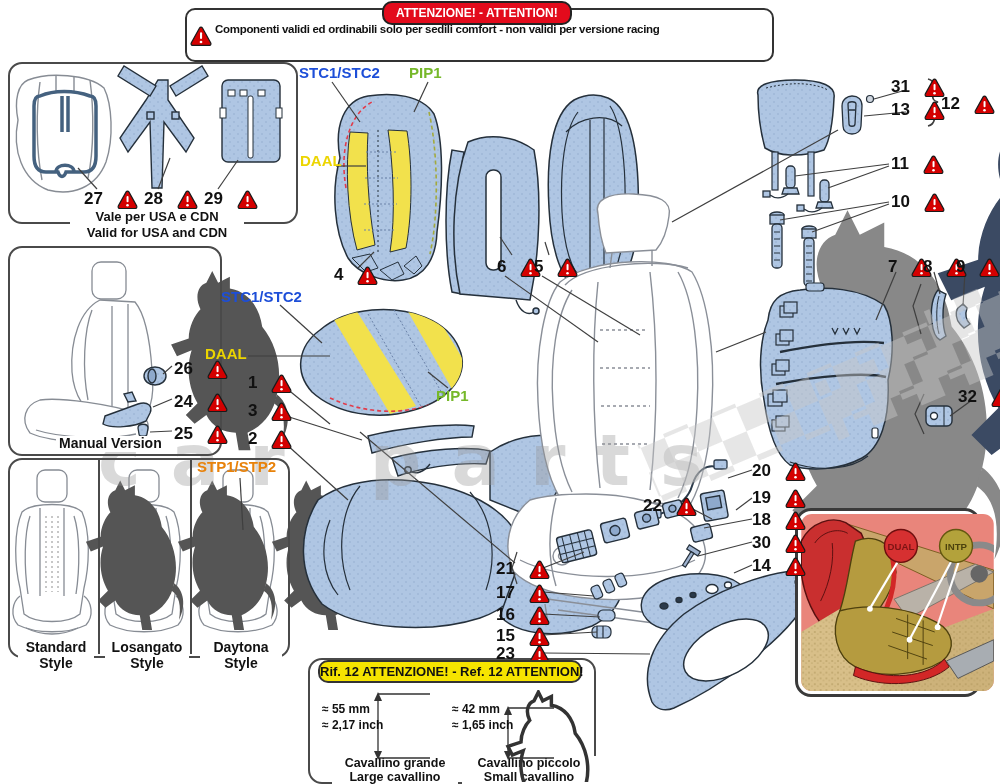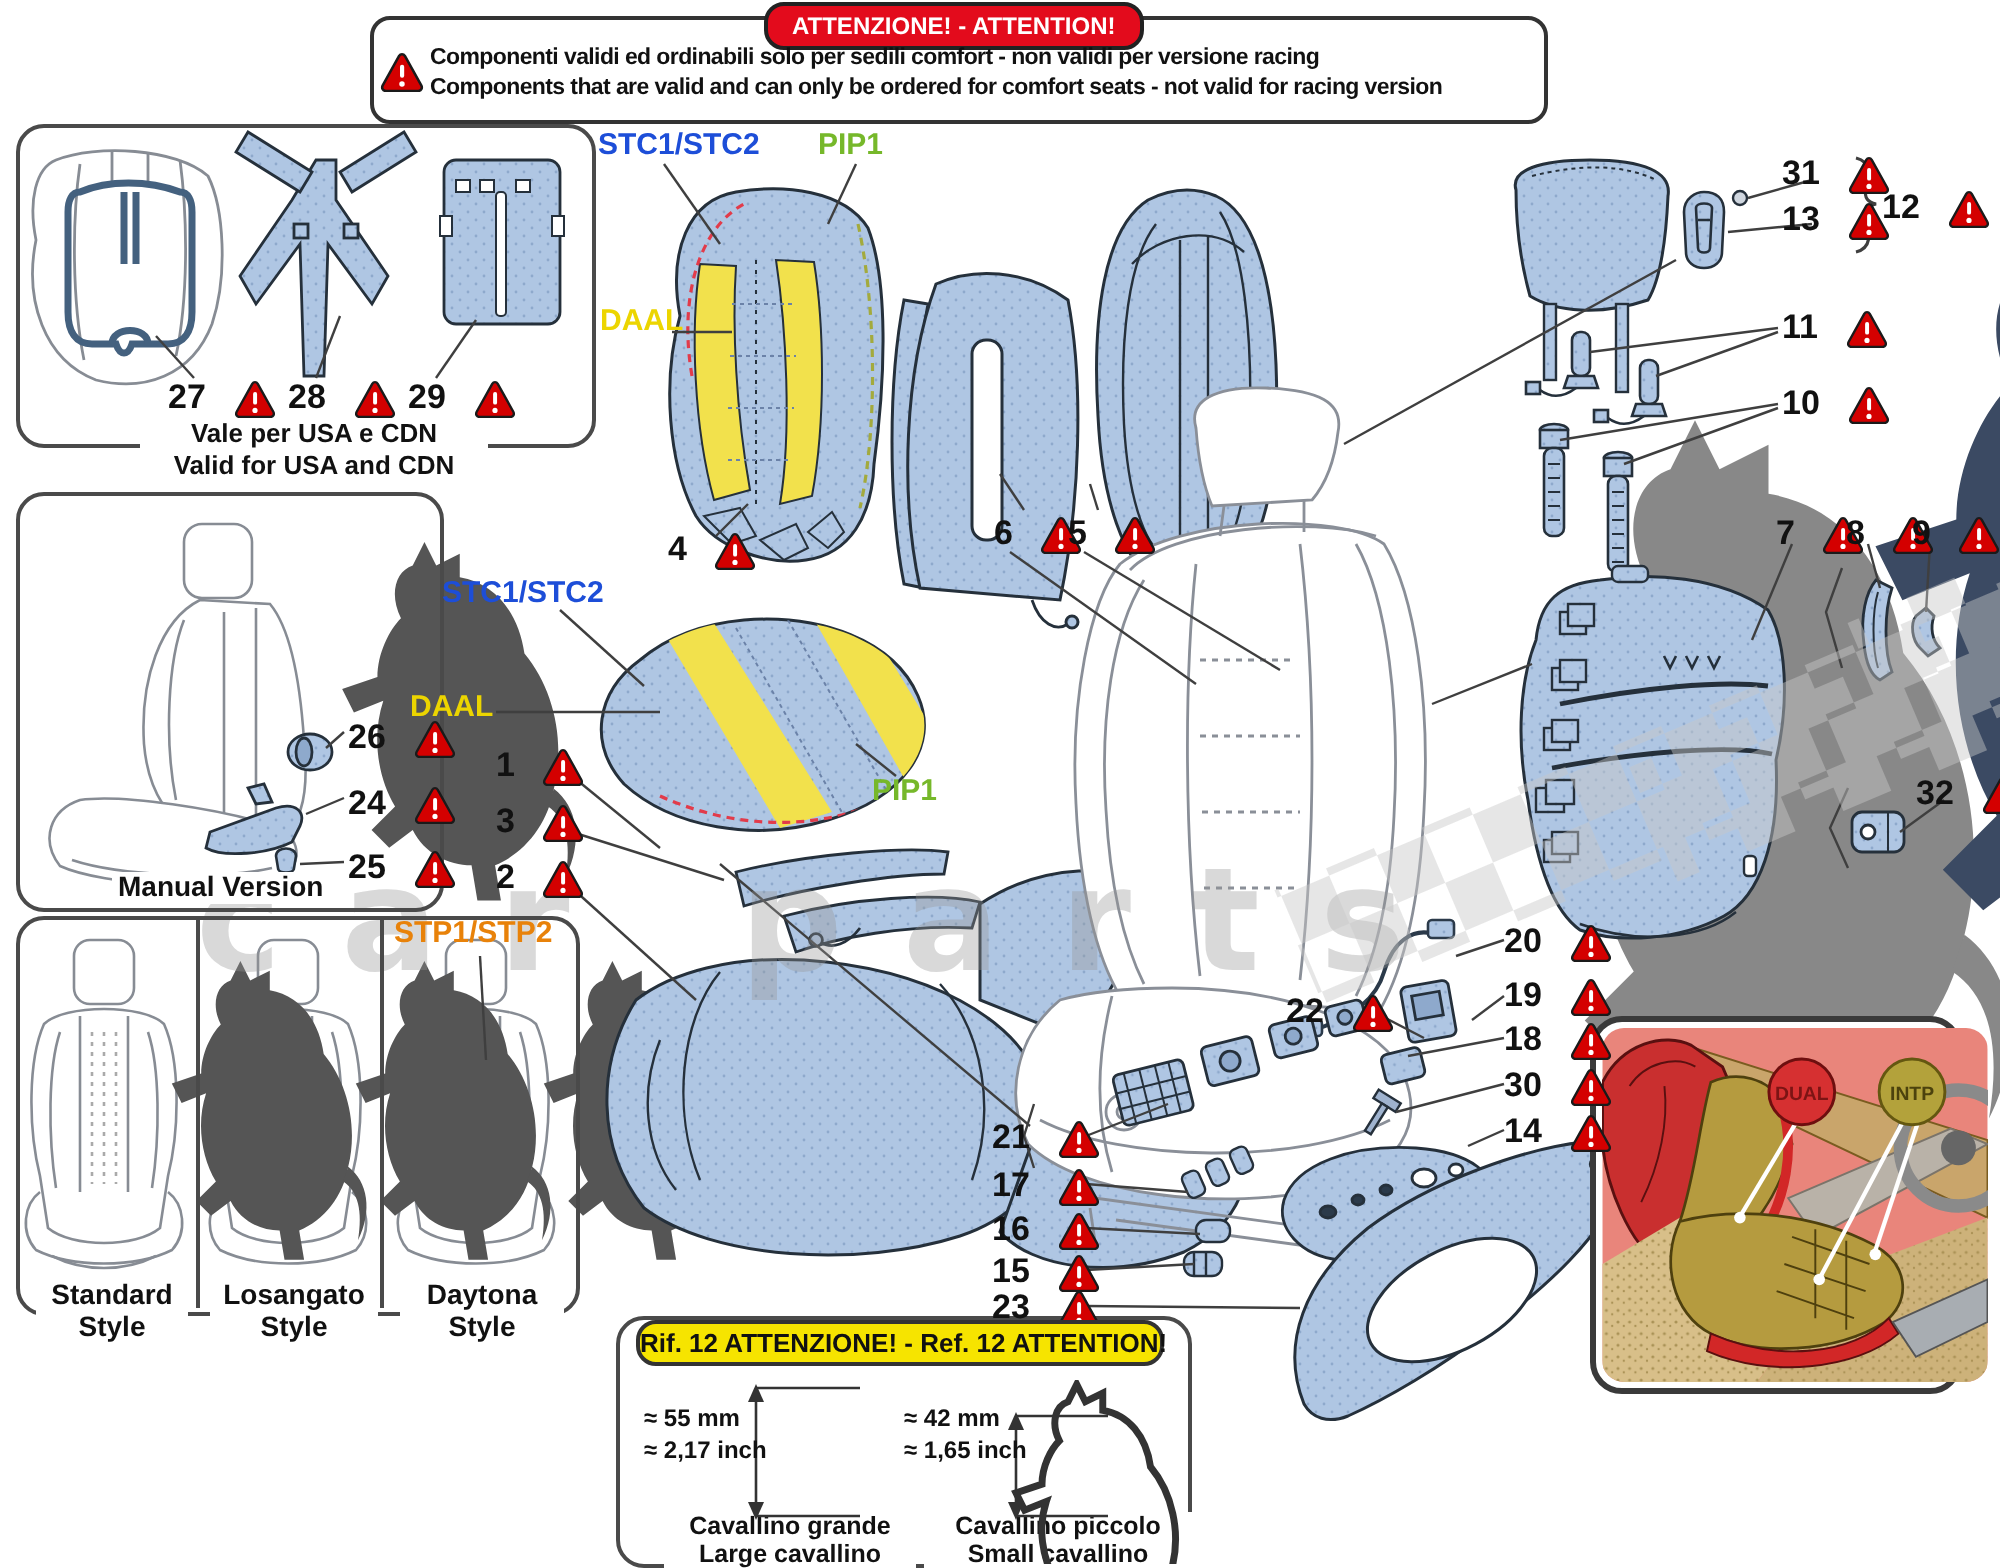--- a/index.html
+++ b/index.html
@@ -442,21 +442,20 @@
     </g>
   </svg>
 </div>
 
 <div class="banner"></div>
 <div class="banner-pill">ATTENZIONE! - ATTENTION!</div>
 <svg class="banner-warn" viewBox="0 0 24 22">
       <use href="#wt"></use>
     </svg>
 <div class="banner-line" style="top:23px">Componenti validi ed ordinabili solo per sedili comfort - non validi per versione racing</div>
-<div class="banner-line" style="top:38px">Components that are valid and can only be ordered for comfort seats - not valid for racing version</div>
 
 <div class="box" style="left:8px;top:62px;width:286px;height:158px"></div>
 <div class="cap" style="left:70px;top:210px;width:168px">Vale per USA e CDN</div>
 <div class="cap" style="left:62px;top:226px;width:184px">Valid for USA and CDN</div>
 
 <div class="box" style="left:8px;top:246px;width:210px;height:206px"></div>
 <div class="cap cap14" style="left:56px;top:436px">Manual Version</div>
 
 <div class="box" style="left:8px;top:458px;width:278px;height:196px"></div>
 <div class="vdiv" style="left:98px;top:458px;height:196px"></div>

